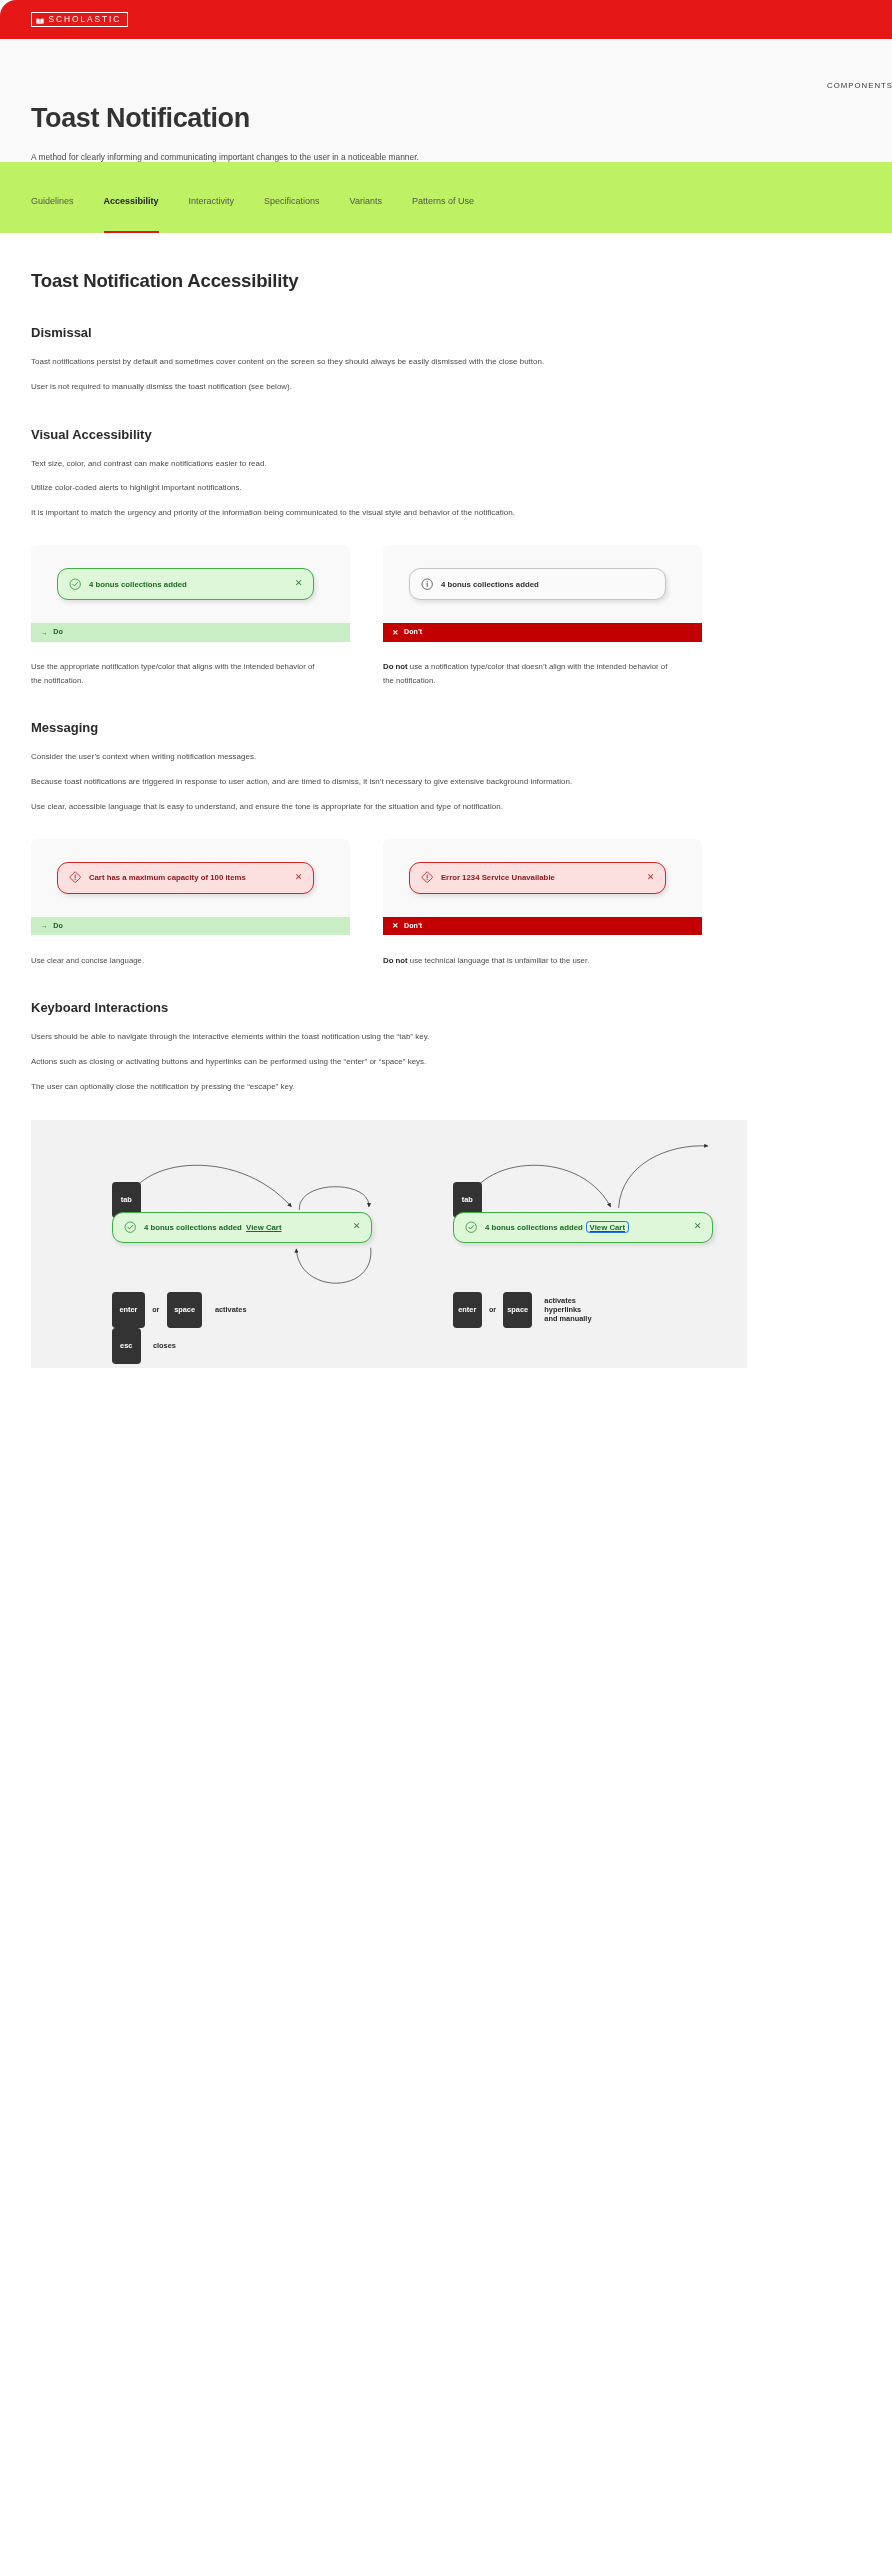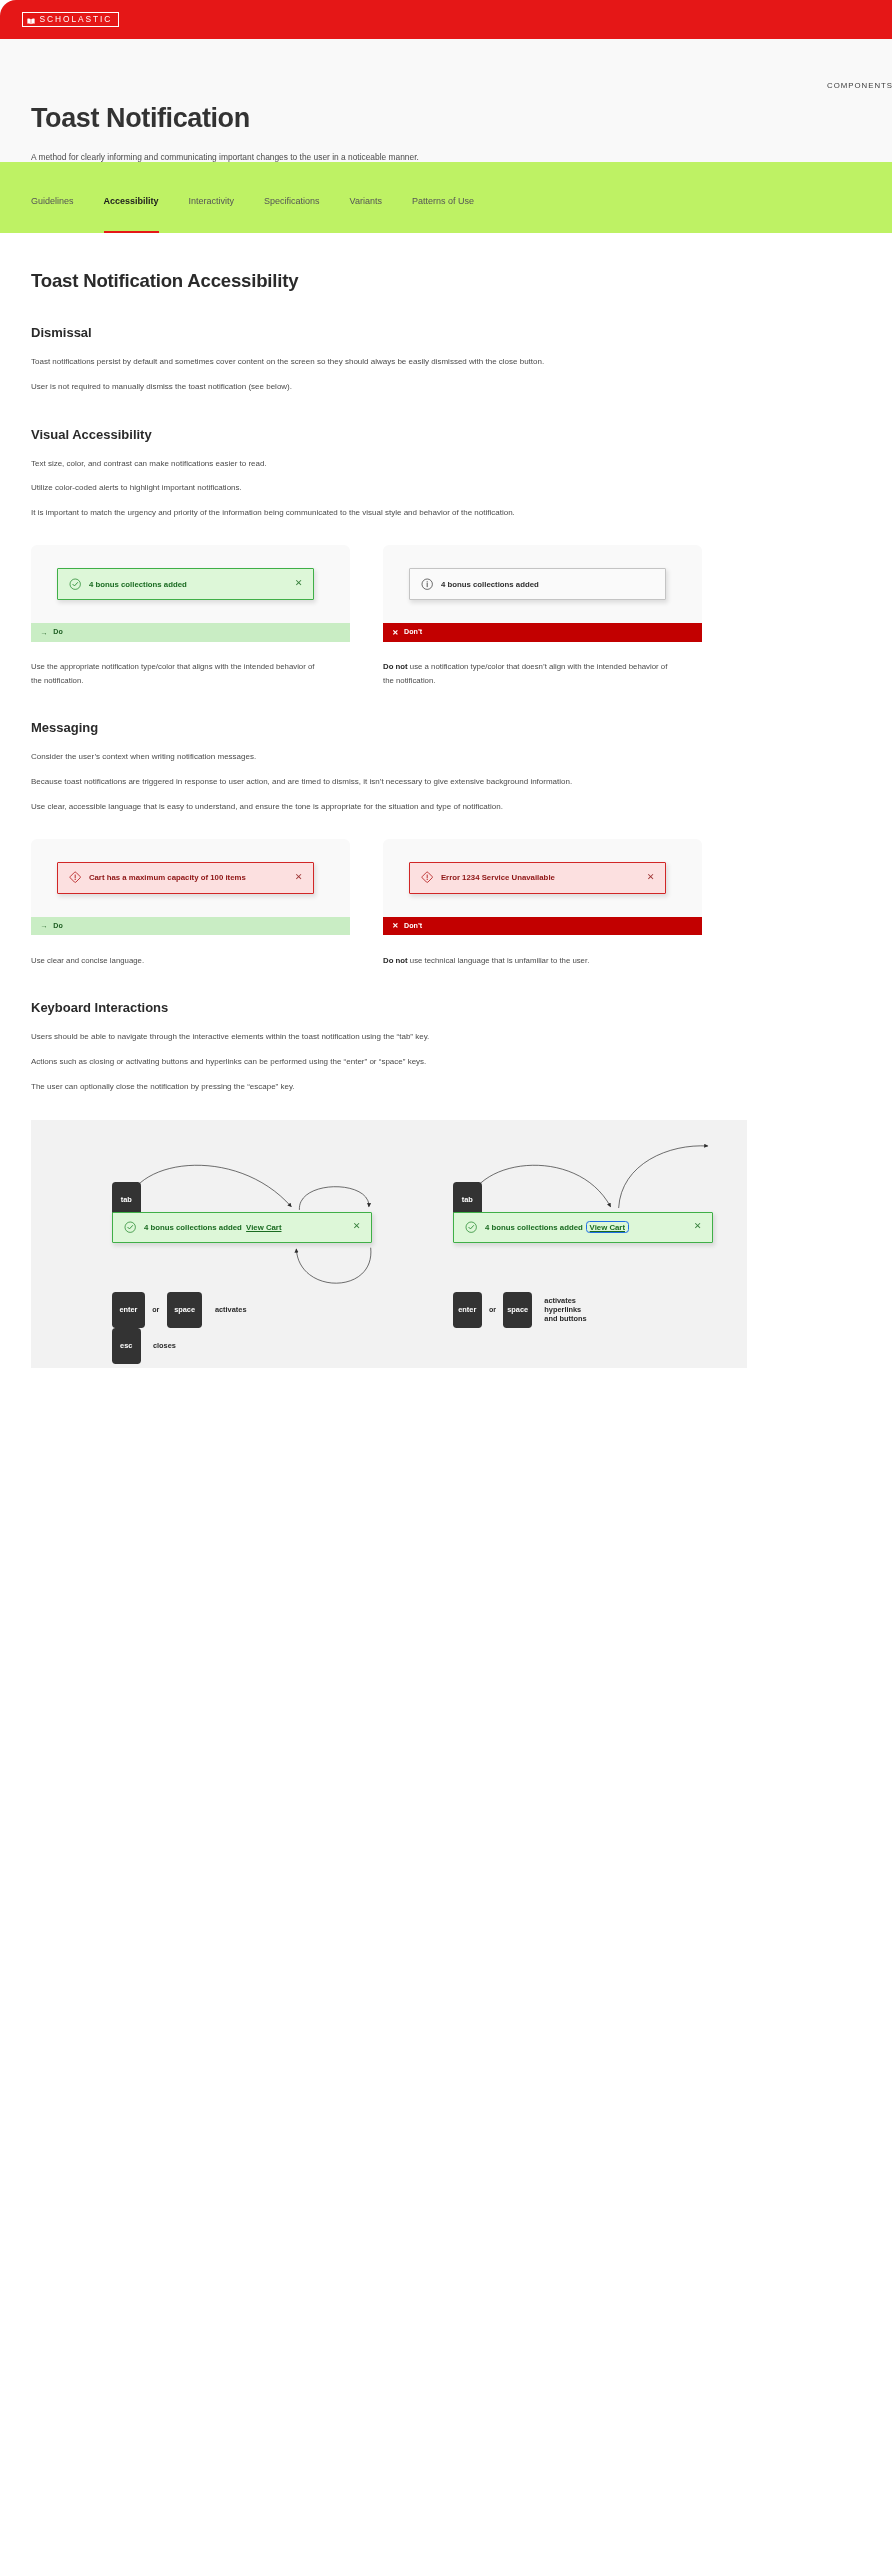--- a/index.html
+++ b/index.html
@@ -14,21 +14,21 @@
     color: #2e2e2e;
     -webkit-font-smoothing: antialiased;
   }
 
   
   .brandbar {
     height: 39px;
     background: #e51717;
     display: flex;
     align-items: center;
-    padding-left: 22px;
+    padding-left: 31px;
     border-top-left-radius: 16px;
   }
   .logo {
     display: flex;
     align-items: center;
     gap: 4.3px;
     border: 1px solid #ffffff;
     padding: 2.5px 5.6px 2.5px 4.3px;
     height: 14.3px;
   }
@@ -161,21 +161,21 @@
   }
   .dd-cap b { font-weight: 700; color: #272727; }
 
   
   .toast {
     display: flex;
     align-items: center;
     gap: 8px;
     height: 32px;
     padding: 0 10.5px 0 10.5px;
-    border-radius: 1px;
+    border-radius: 11px;
     border: 0.8px solid;
     box-shadow: 1.9px 2.5px 4.3px rgba(0,0,0,0.11);
     font-size: 7.8px;
     font-weight: 700;
     width: 257px;
   }
   .toast-msg { flex: 1 1 auto; display: flex; align-items: center; gap: 4.3px; }
   .toast-x {
     font-size: 9.3px;
     font-weight: 300;
@@ -476,21 +476,21 @@
             </span>
             <span class="toast-x">✕</span>
           </div>
         </div>
 
         <div class="kb-legend row1">
           <div class="line">
             <span class="key">enter</span>
             <span class="or">or</span>
             <span class="key">space</span>
-            <span class="lbl">activates hyperlinks and buttons</span>
+            <span class="lbl">activates hyperlinks and manually</span>
           </div>
         </div>
       </div>
 
     </div>
   </div>
 
 </div>
 
 

